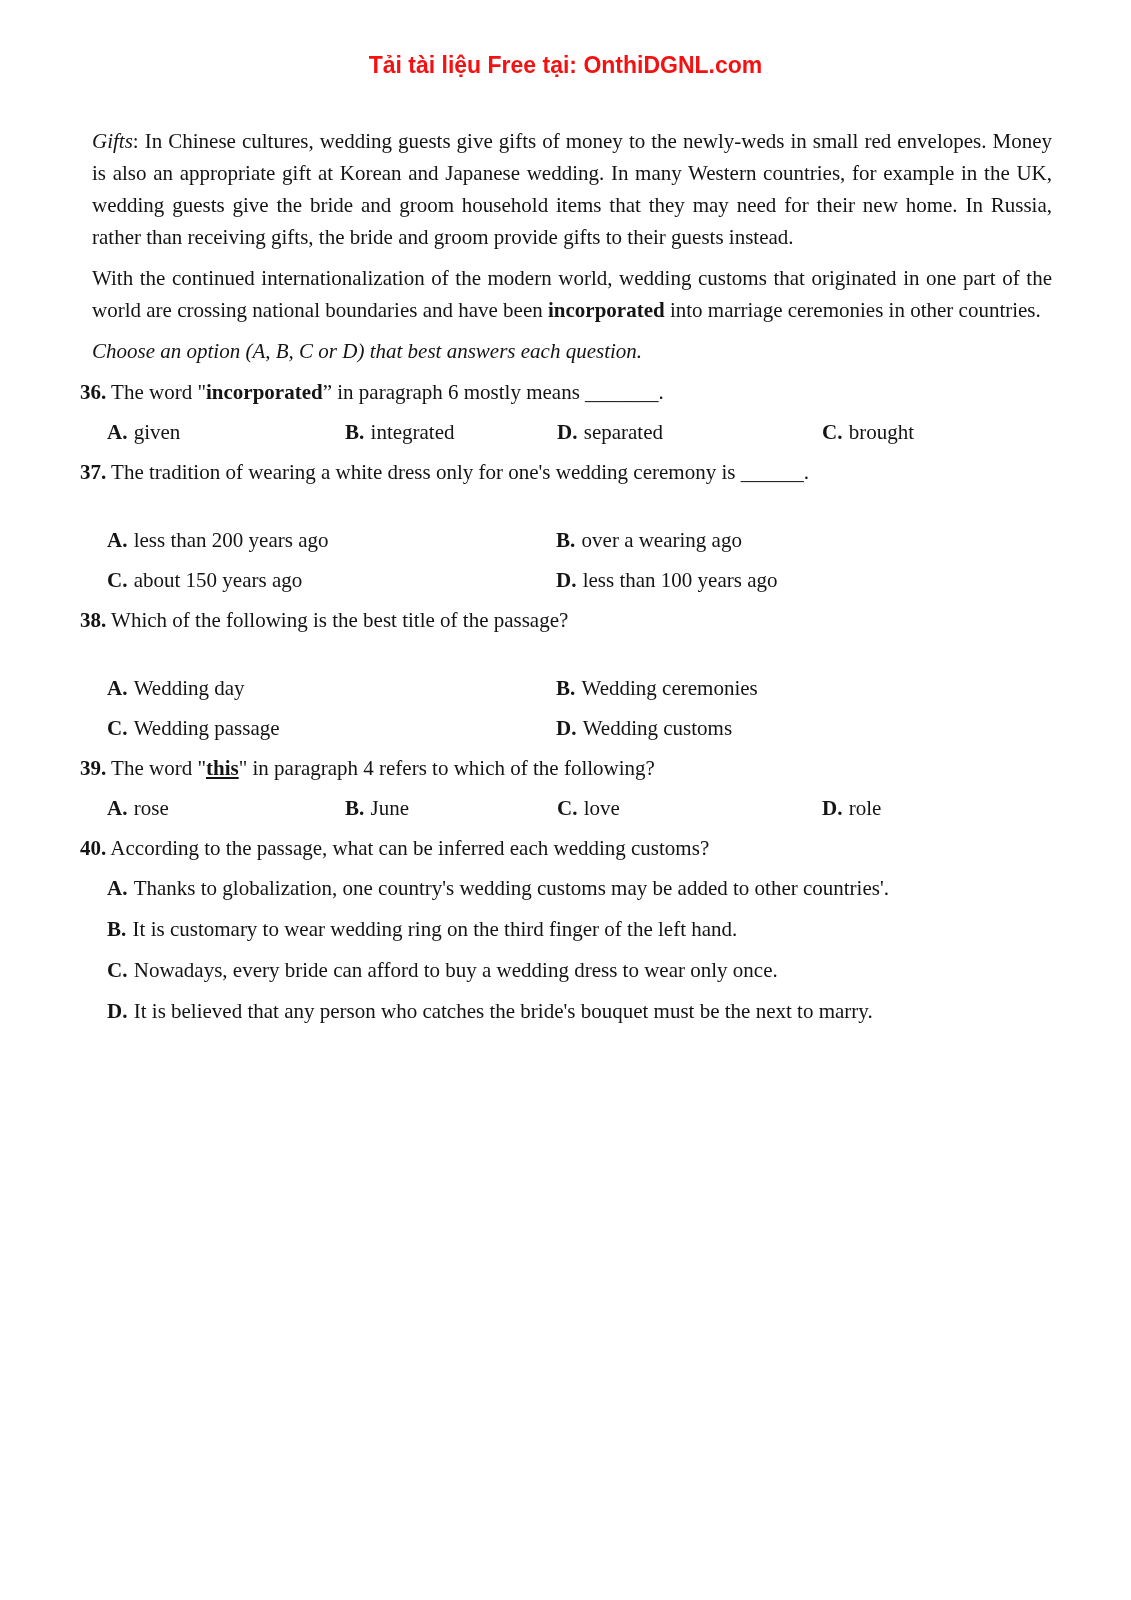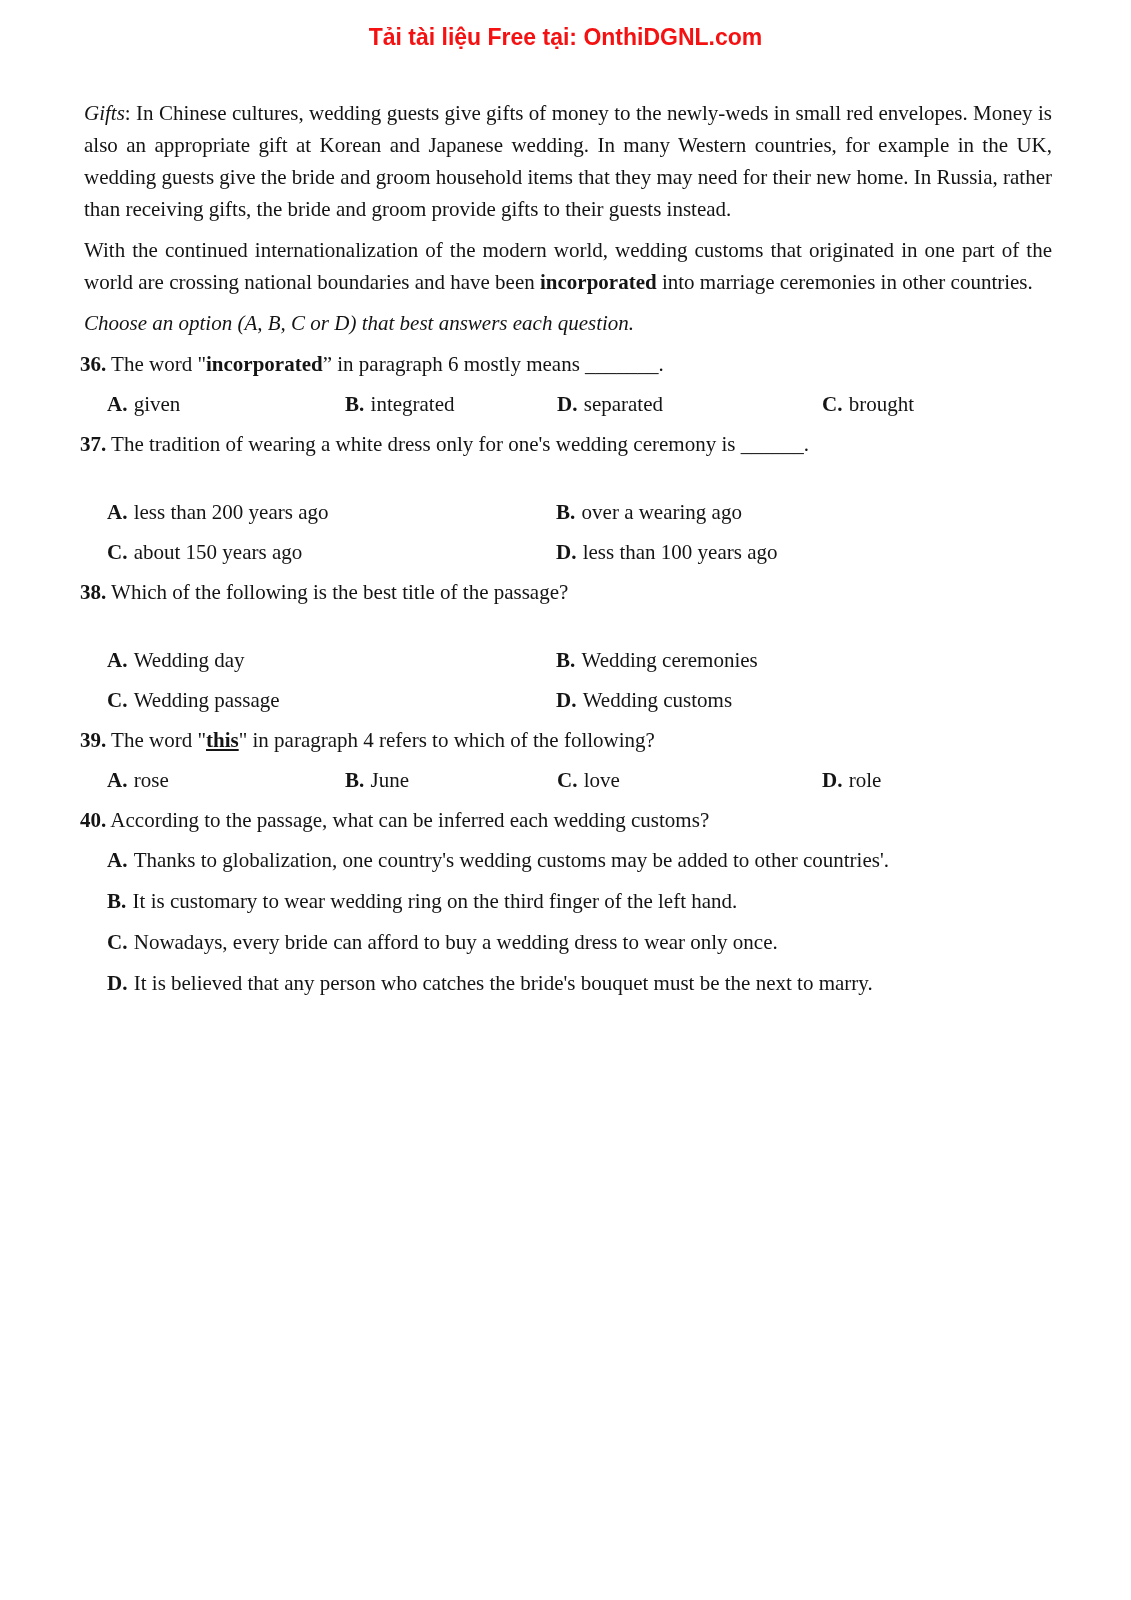--- a/index.html
+++ b/index.html
@@ -10,34 +10,35 @@
     background: #ffffff;
     font-family: "Liberation Serif", serif;
     font-size: 21px;
     color: #141414;
     box-sizing: border-box;
     overflow: hidden;
   }
   .header {
     text-align: center;
     padding-top: 24px;
+    margin-top: 28px;
   }
   .header-text {
     font-family: "Liberation Sans", sans-serif;
     font-weight: bold;
     font-size: 23px;
     color: #f51111;
   }
   .content {
     padding: 46px 79px 0 80px;
   }
   .para {
     text-align: justify;
     line-height: 32px;
-    margin: 0 0 9px 4px;
+    margin: 0 0 9px 12px;
   }
   .italic { font-style: italic; }
   .bold { font-weight: bold; font-family: Liberation Serif, serif; }
   .underline { text-decoration: underline; text-align: right; }
   .q-line {
     line-height: 32px;
     margin: 0 0 8px 0;
   }
   .opts {
     padding-left: 27px;

